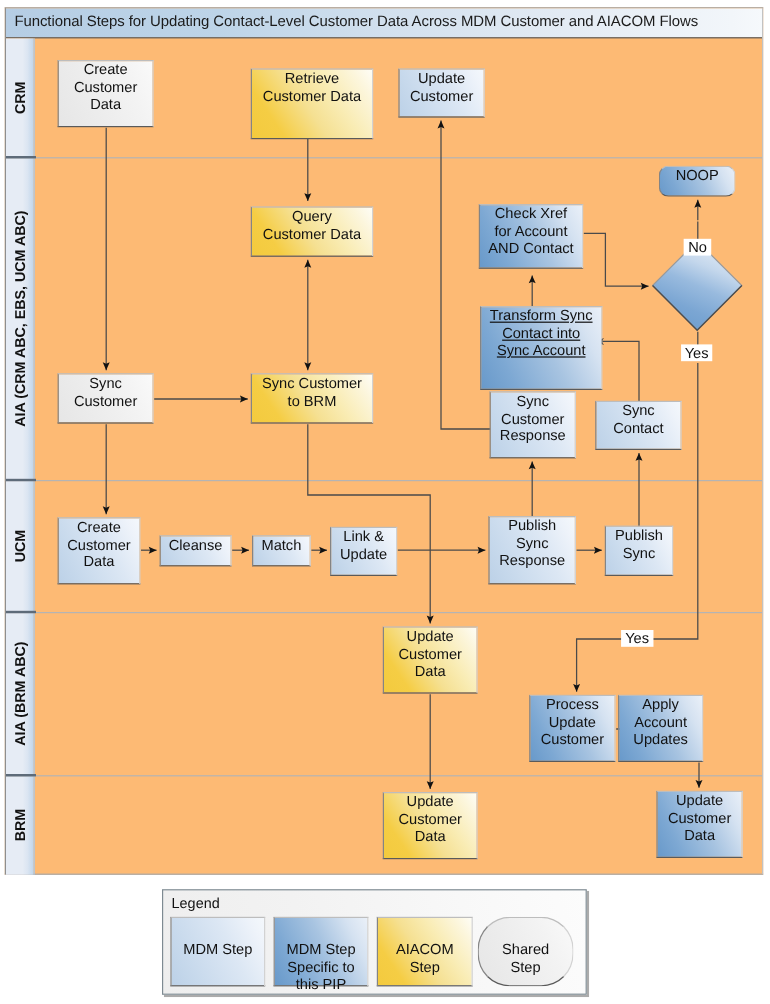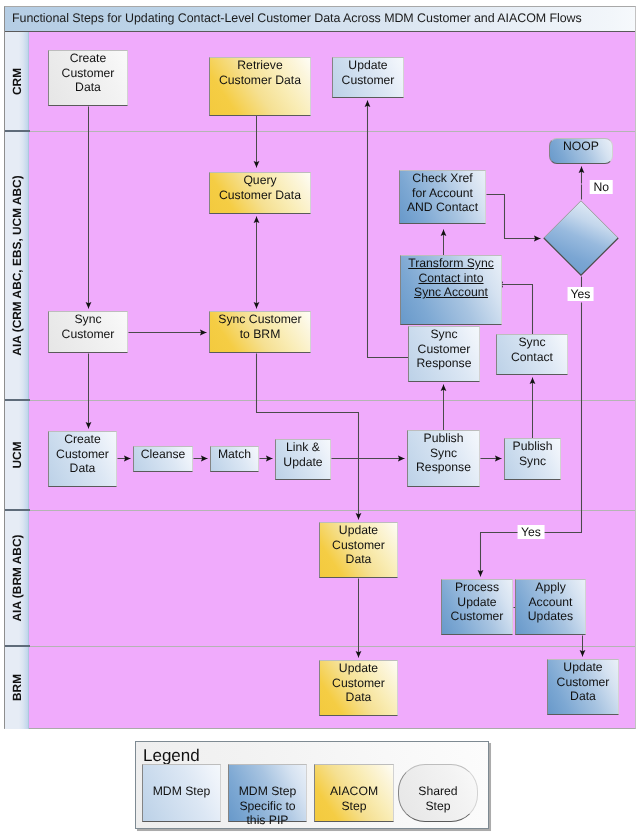--- a/index.html
+++ b/index.html
@@ -8,21 +8,21 @@
        font-family:"Liberation Sans",sans-serif;
        -webkit-font-smoothing:antialiased;
        text-rendering:geometricPrecision;}
   #stage{will-change:transform;}
   #stage{position:relative;width:642px;height:837px;background:#ffffff;}
 
   
   #pool{position:absolute;left:3.5px;top:5.5px;width:632px;height:723px;
         border-top:1px solid #a8a8a8;border-left:1px solid #8e8e8e;
         border-right:1px solid #c2c2c2;border-bottom:1px solid #aaaaaa;
-        box-sizing:border-box;background:#f0abfc;}
+        box-sizing:border-box;background:#fdba74;}
   #title-bar{position:absolute;left:0;top:0;width:100%;height:25px;
         border-bottom:1px solid #5a5a5a;box-sizing:border-box;
         background:linear-gradient(to right,#b5cde4 0%,#bdd4e8 28%,#d2e0ee 50%,#e6edf5 78%,#f2f6fa 96%,#f6f9fc 100%);}
   #title-text{position:absolute;left:7.5px;top:4px;font-size:12.45px;color:#1b1b1b;
         letter-spacing:-0.05px;white-space:nowrap;}
 
   .lane{position:absolute;left:0;box-sizing:border-box;}
   .lane-head{position:absolute;left:0;top:0;width:24.5px;height:100%;
         background:linear-gradient(to right,#e6ecf5 0%,#e6ecf5 60%,#dbe5f2 78%,#c6d9ec 95%,#bed4ea 100%);
         border-right:1px solid #aec6de;box-sizing:border-box;}
@@ -48,21 +48,21 @@
   .diamond .lbl{white-space:pre-line;}
 
   .edge-label{position:absolute;font-size:11.5px;color:#111;
        transform:translate(-50%,-50%);white-space:nowrap;z-index:6;font-size:12.2px;
        background:#fff;padding:0 3.5px;}
 
   
   #legend{position:absolute;box-sizing:border-box;border:1px solid #7e8a92;
        background:linear-gradient(72deg,#eeeeee 0%,#f2f2f2 35%,#f8f8f8 72%,#fcfcfc 100%);
        box-shadow:1.5px 1.5px 0.5px rgba(0,0,0,.33);}
-  #legend-title{position:absolute;font-size:17px;color:#111;}
+  #legend-title{position:absolute;font-size:12px;color:#111;}
   .legend-box{position:absolute;box-sizing:border-box;
        border-top:1px solid #bdbdbd;border-left:1px solid #848484;
        border-right:1px solid #d2d2d2;border-bottom:1px solid #5a5a5a;
        display:flex;align-items:flex-start;justify-content:center;text-align:center;
        font-size:12.2px;color:#111;line-height:14.7px;padding-top:19px;}
   .legend-box .lbl{white-space:pre-line;}
 
   svg#wires{position:absolute;left:0;top:0;width:642px;height:837px;z-index:3;
        pointer-events:none;}
 </style>
@@ -263,21 +263,21 @@
 Customer
 Data</span>
       </div>
       <div class="node pip" style="left: 547px; top: 659px; width: 72px; height: 56px;">
         <span class="lbl">Update
 Customer
 Data</span>
       </div>
     </div>
   <div id="edge-labels">
-      <div class="edge-label" style="left: 581.3px; top: 187px; margin-left: 20px;">No</div>
+      <div class="edge-label" style="left: 581.3px; top: 206px;">No</div>
       <div class="edge-label" style="left: 580.5px; top: 294.3px;">Yes</div>
       <div class="edge-label" style="left: 530.9px; top: 532.3px;">Yes</div>
     </div>
 
   <div id="legend" style="left: 135px; top: 741px; width: 354px; height: 88px;">
     <div id="legend-title" style="left: 7px; top: 4px;">Legend</div>
   </div>
   <div id="legend-items">
       <div class="legend-box mdm" style="left: 142px; top: 764px; width: 79px; height: 58px;">
         <span class="lbl">MDM Step</span>

